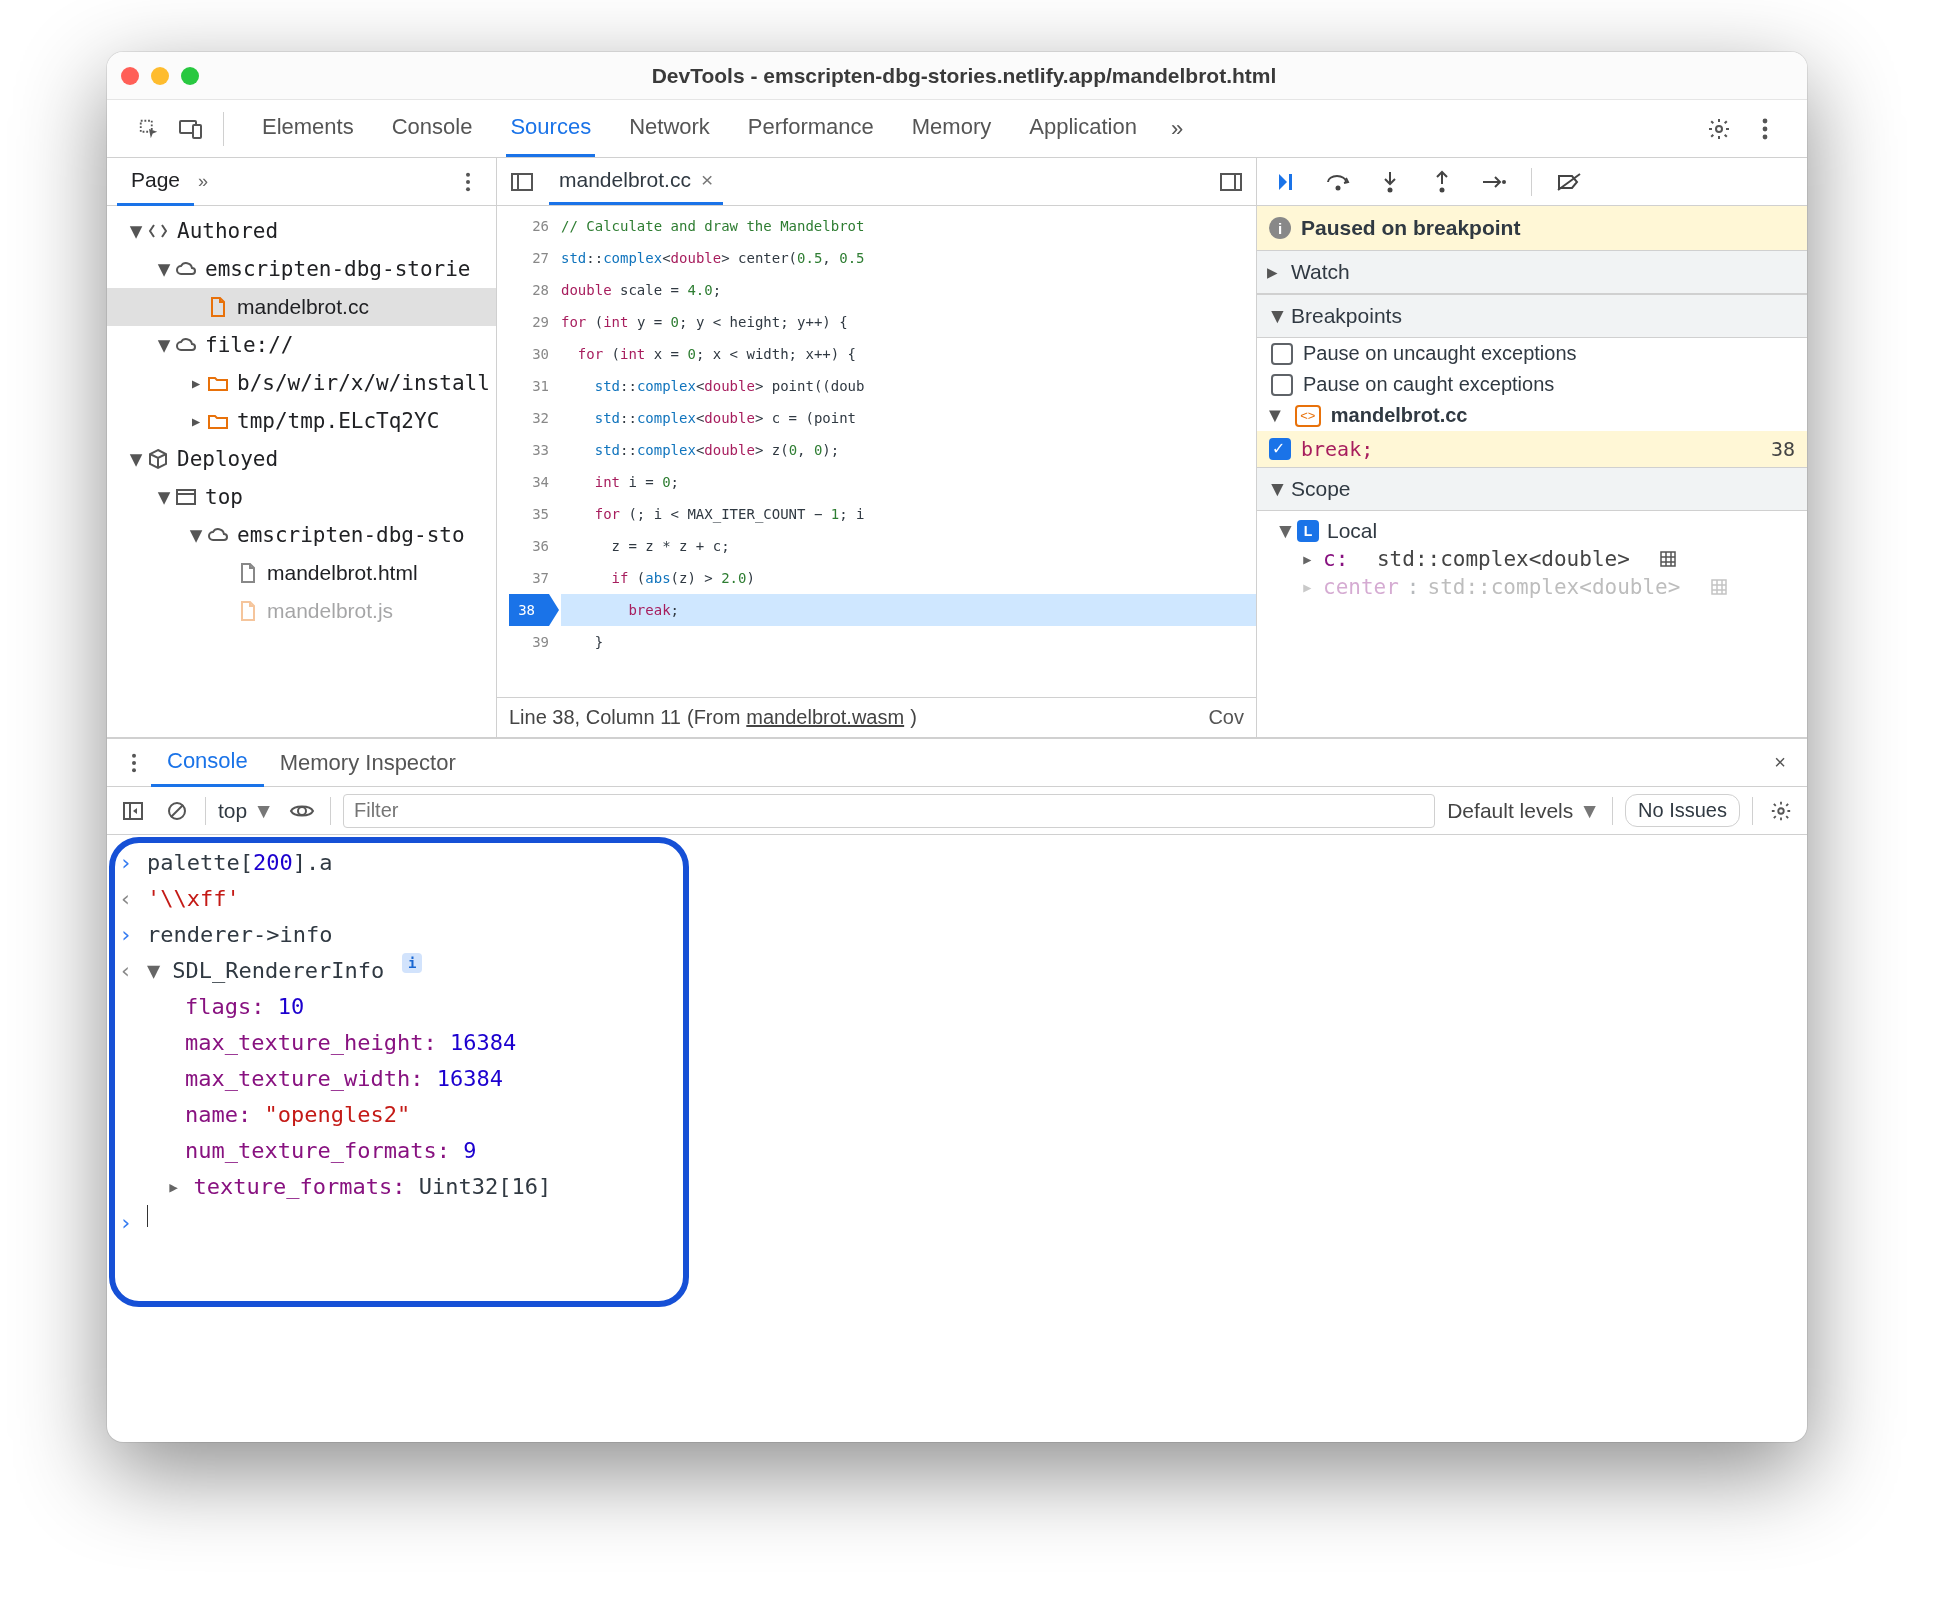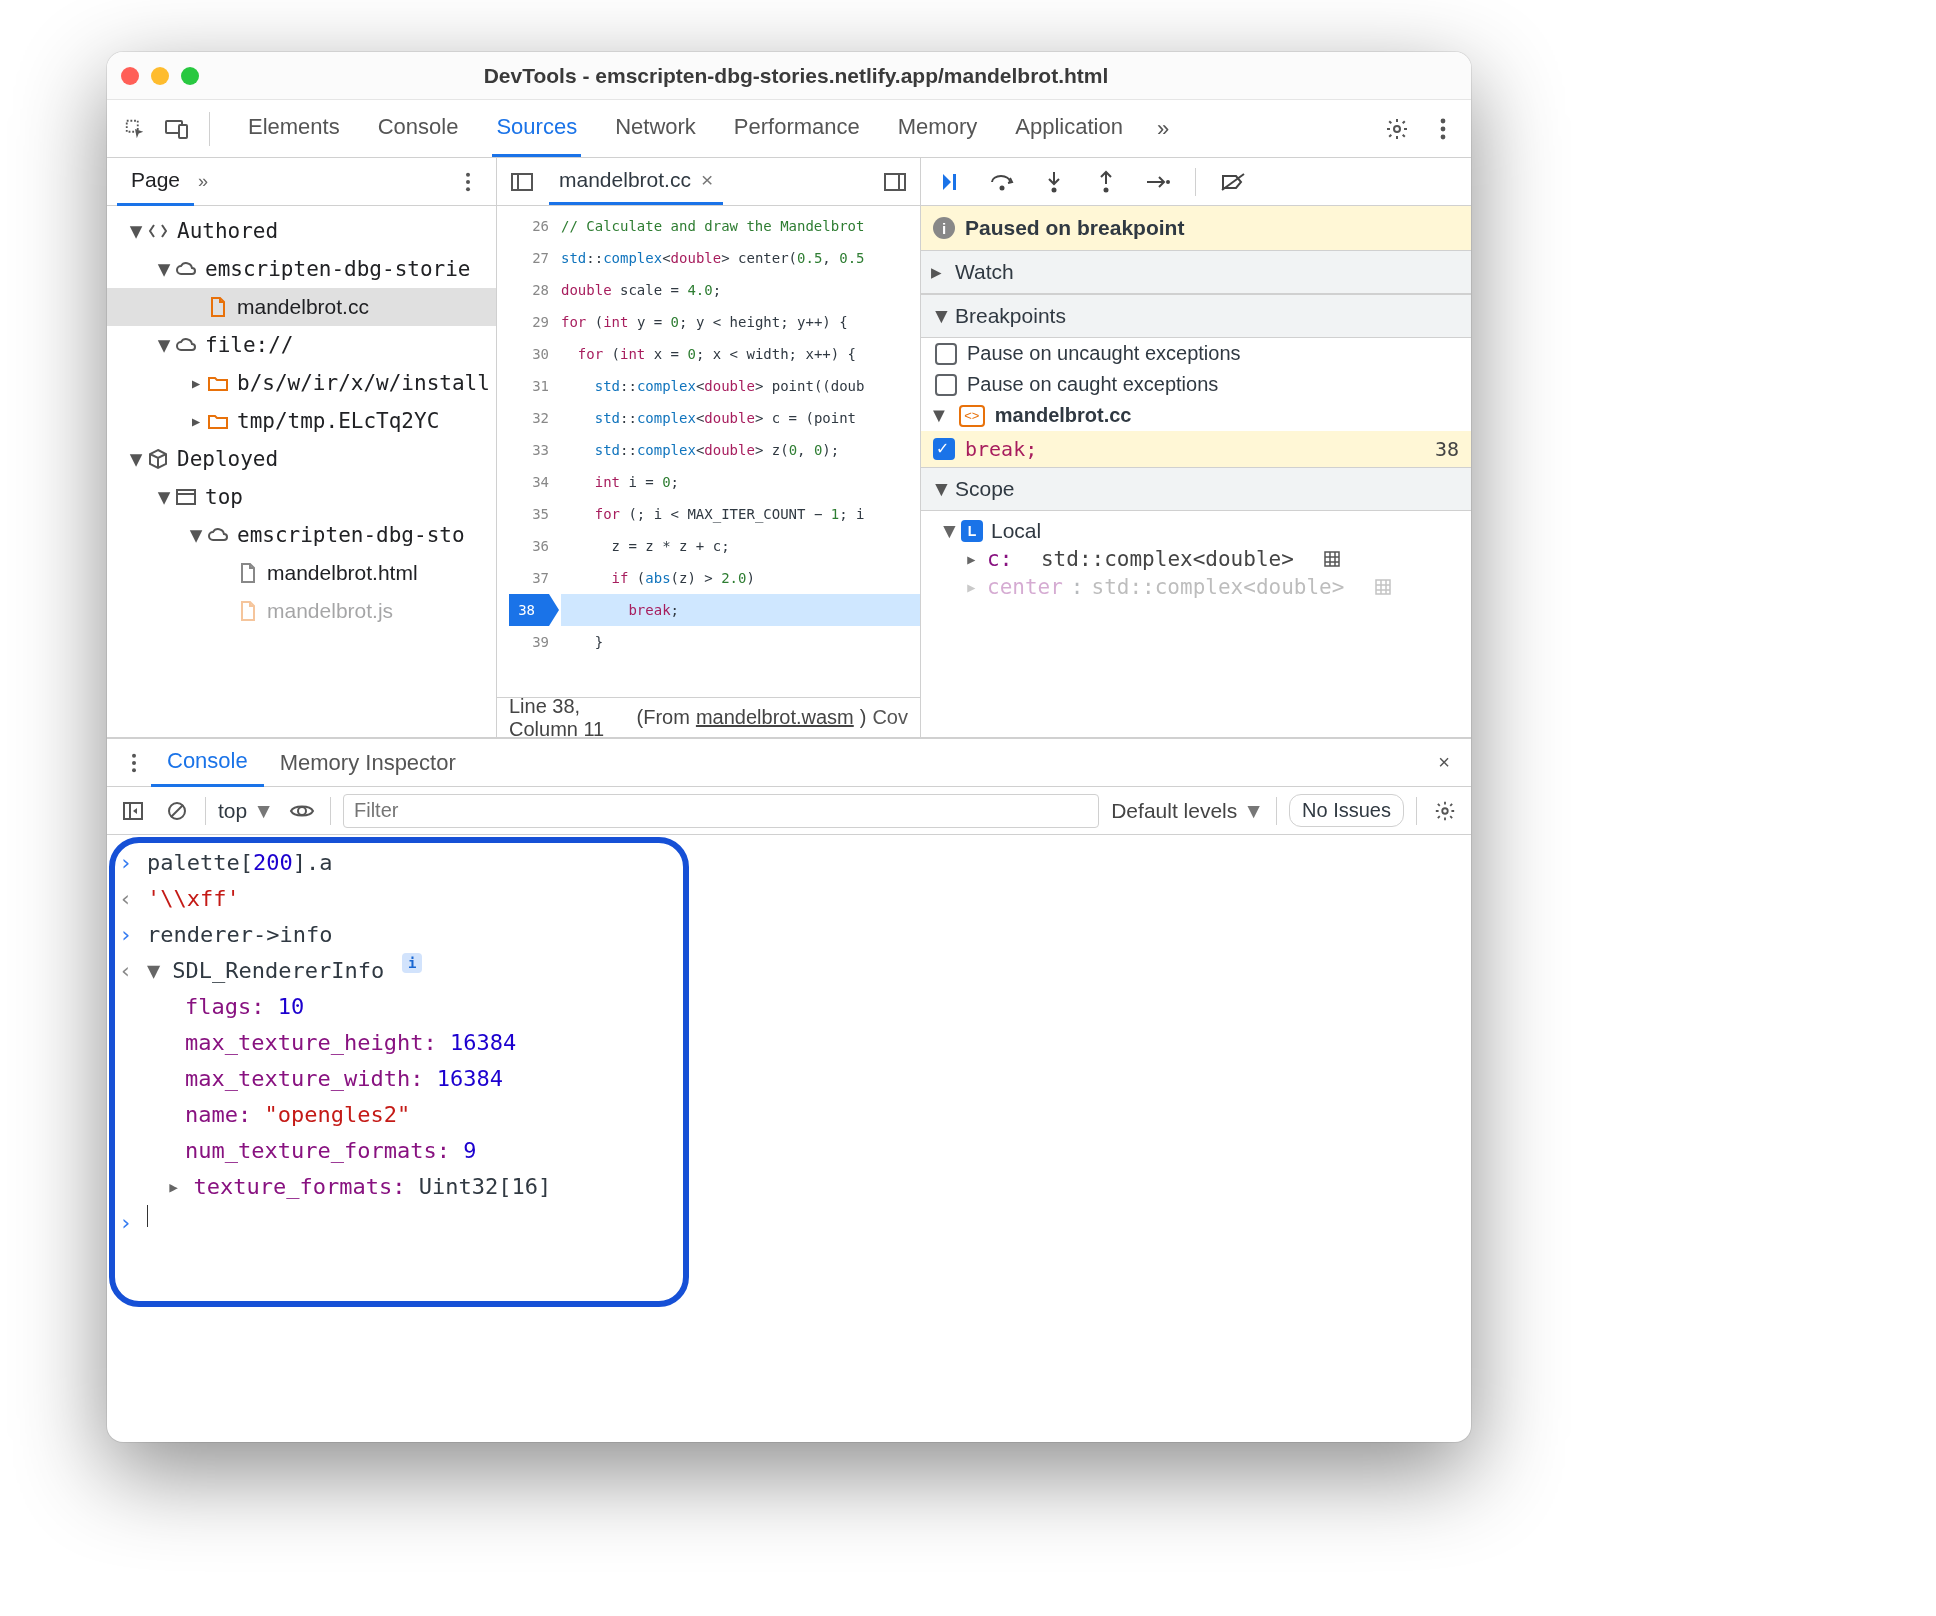--- a/index.html
+++ b/index.html
@@ -1,30 +1,30 @@
 <!DOCTYPE html>
 <html><head>
 <meta charset="utf-8">
 <style>
   * { box-sizing: border-box; margin: 0; padding: 0; }
   html, body { width: 1936px; height: 1616px; background: #fff; }
   body { font-family: -apple-system, "Helvetica Neue", Arial, sans-serif; font-size: 20px; color: #303942; }
   .mono { font-family: ui-monospace, "SF Mono", Menlo, Consolas, monospace; }
   .window {
-    position: absolute; left: 107px; top: 52px; width: 1364px; height: 1390px;
+    position: absolute; left: 107px; top: 52px; width: 1700px; height: 1390px;
     background: #fff; border-radius: 16px; box-shadow: 0 30px 90px rgba(0,0,0,.45), 0 0 0 1px rgba(0,0,0,.08);
     overflow: hidden; display: flex; flex-direction: column;
   }
   .titlebar { height: 48px; background: #fbfbfb; border-bottom: 1px solid #e5e5e5; display: flex; align-items: center; padding: 0 14px; }
   .trafficlights { display: flex; gap: 12px; }
   .tl { width: 18px; height: 18px; border-radius: 50%; }
   .tl.red { background: #ff5f57; } .tl.yellow { background: #febc2e; } .tl.green { background: #28c840; }
   .title { flex: 1; text-align: center; font-weight: 600; font-size: 21px; color: #3a3a3a; }
 
-  .tabbar { height: 58px; display: flex; align-items: center; border-bottom: 1px solid #d0d0d0; padding: 0 10px; gap: 6px; }
+  .tabbar { height: 58px; display: flex; align-items: center; border-bottom: 1px solid #d0d0d0; padding: 0 24px; gap: 6px; }
   .tabbar .iconbtn { width: 36px; height: 36px; display: flex; align-items: center; justify-content: center; color: #555; cursor: pointer; border-radius: 6px; }
   .tabbar .divider { width: 1px; height: 34px; background: #d0d0d0; margin: 0 8px; }
   .tabs { display: flex; gap: 30px; margin-left: 20px; flex: 1; }
   .tab { font-size: 22px; color: #555; padding: 14px 4px; cursor: pointer; }
   .tab.active { color: #1a73e8; border-bottom: 3px solid #1a73e8; }
   .tabmore { display:flex; align-items:center; gap:10px; }
   .tabbar .rightbtns { display:flex; gap:10px; }
 
   .body { flex: 1; display: flex; flex-direction: column; min-height: 0; }
 

